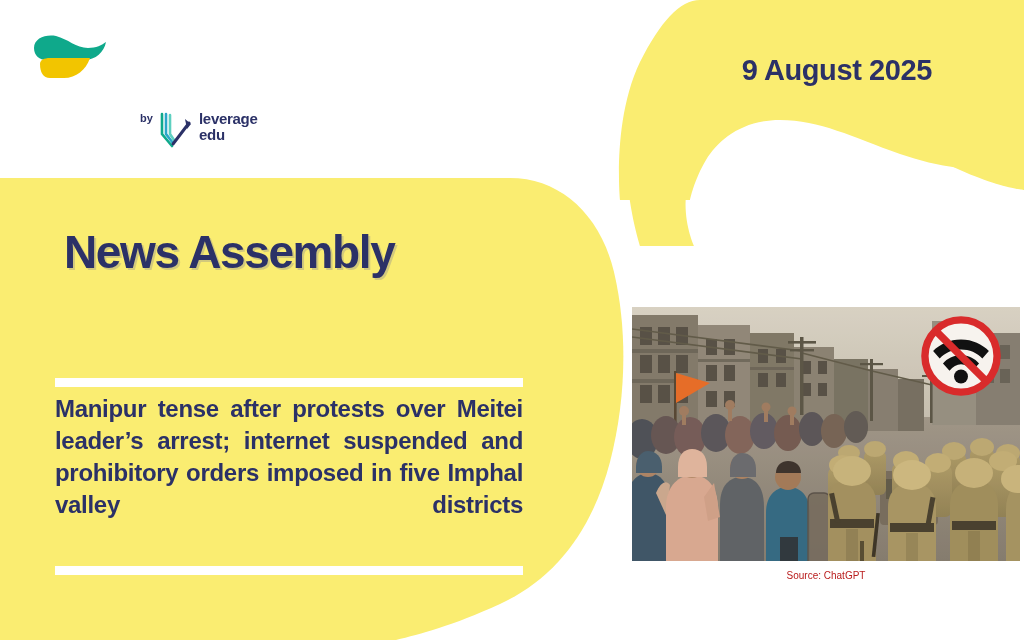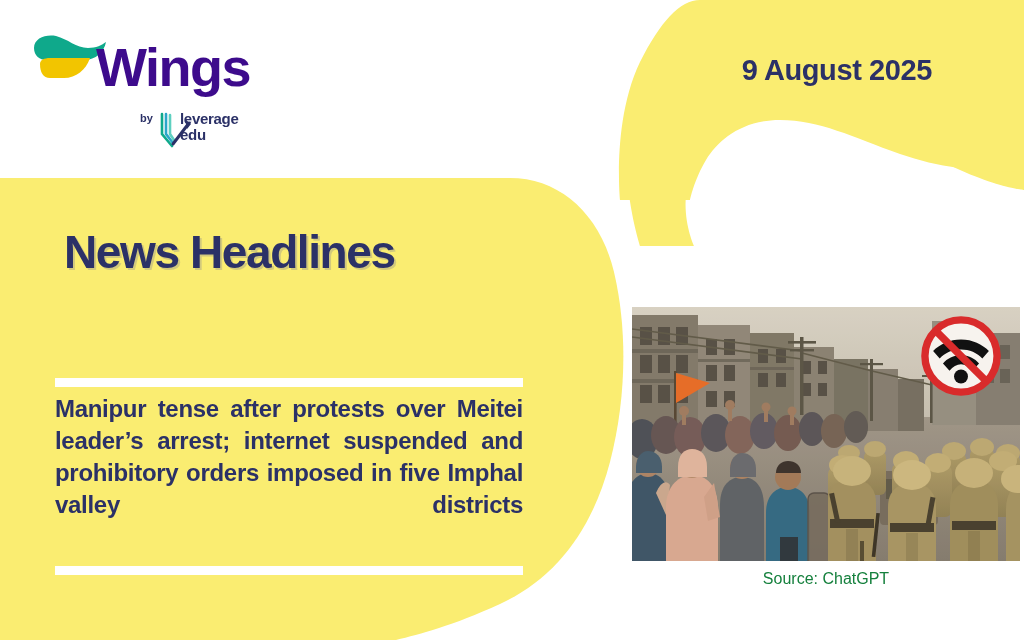--- a/index.html
+++ b/index.html
@@ -65,21 +65,21 @@
   }
   .logo-le-mark {
     position: absolute;
     left: 136px;
     top: 92px;
     width: 34px;
     height: 40px;
   }
   .logo-le-text {
     position: absolute;
-    left: 158px;
+    left: 177px;
     top: 93px;
     font-size: 15px;
     font-weight: bold;
     color: #2b3167;
     line-height: 1.05;
     letter-spacing: -0.3px;
   }
 
   
   .date-text {
@@ -155,22 +155,22 @@
     width: 82px;
     height: 82px;
   }
 
   .source-caption {
     position: absolute;
     left: 632px;
     top: 570px;
     width: 388px;
     text-align: center;
-    font-size: 16px;
-    color: #15803d;
+    font-size: 10px;
+    color: #b91c1c;
   }
 </style>
 </head>
 <body>
 
 <div id="poster">
 
   <svg class="shape-layer" viewBox="0 0 1024 640" preserveAspectRatio="none">
 
     <path d="M1024,0 L1024,190 C1024,190 1000,188 960,170
@@ -199,39 +199,38 @@
              L0,640 Z" fill="#FAED71"></path>
   </svg>
 
   <div class="logo-block">
     <svg class="logo-wing" viewBox="0 0 86 58">
       <path d="M4,14 C4,4 16,0 26,2 C38,5 46,14 58,14 C66,14 72,11 76,8
                C74,18 66,26 54,26 L16,26 C10,26 4,22 4,14 Z" fill="#0FA98B"></path>
       <path d="M10,30 C10,26 14,24 20,24 L60,24 C56,36 46,44 34,44
                L20,44 C13,44 10,38 10,30 Z" fill="#F2C500"></path>
     </svg>
-    <div class="logo-wordmark">Wings</div>
     <div class="logo-by">by</div>
     <svg class="logo-le-mark" viewBox="0 0 34 40">
       <path d="M4,4 L4,24 L14,36" stroke="#0FA98B" stroke-width="2.6" fill="none" stroke-linecap="round"></path>
       <path d="M8,4 L8,24 L15,33" stroke="#2BA6C9" stroke-width="2.6" fill="none" stroke-linecap="round"></path>
       <path d="M12,5 L12,24 L16,30" stroke="#5ED0C0" stroke-width="2.6" fill="none" stroke-linecap="round"></path>
       <path d="M15,34 L31,13" stroke="#2b3167" stroke-width="3" fill="none" stroke-linecap="round"></path>
       <path d="M27,9 L33,14 L29,19 Z" fill="#2b3167"></path>
     </svg>
     <div class="logo-le-text">
       <div>leverage</div>
       <div>edu</div>
     </div>
   </div>
 
   <div class="date-text">9 August 2025</div>
 
   <div class="headline">
-    <div>News Headlines</div>
+    <div>News Assembly</div>
   </div>
 
   <div class="rule rule-top"></div>
   <div class="body-copy">Manipur tense after protests over Meitei leader’s arrest; internet suspended and prohibitory orders imposed in five Imphal valley districts</div>
   <div class="rule rule-bottom"></div>
 
   <div class="photo-frame">
     <svg class="photo-svg" viewBox="0 0 388 254" preserveAspectRatio="none">
       <defs>
         <linearGradient id="skyg" x1="0" y1="0" x2="0" y2="1">

